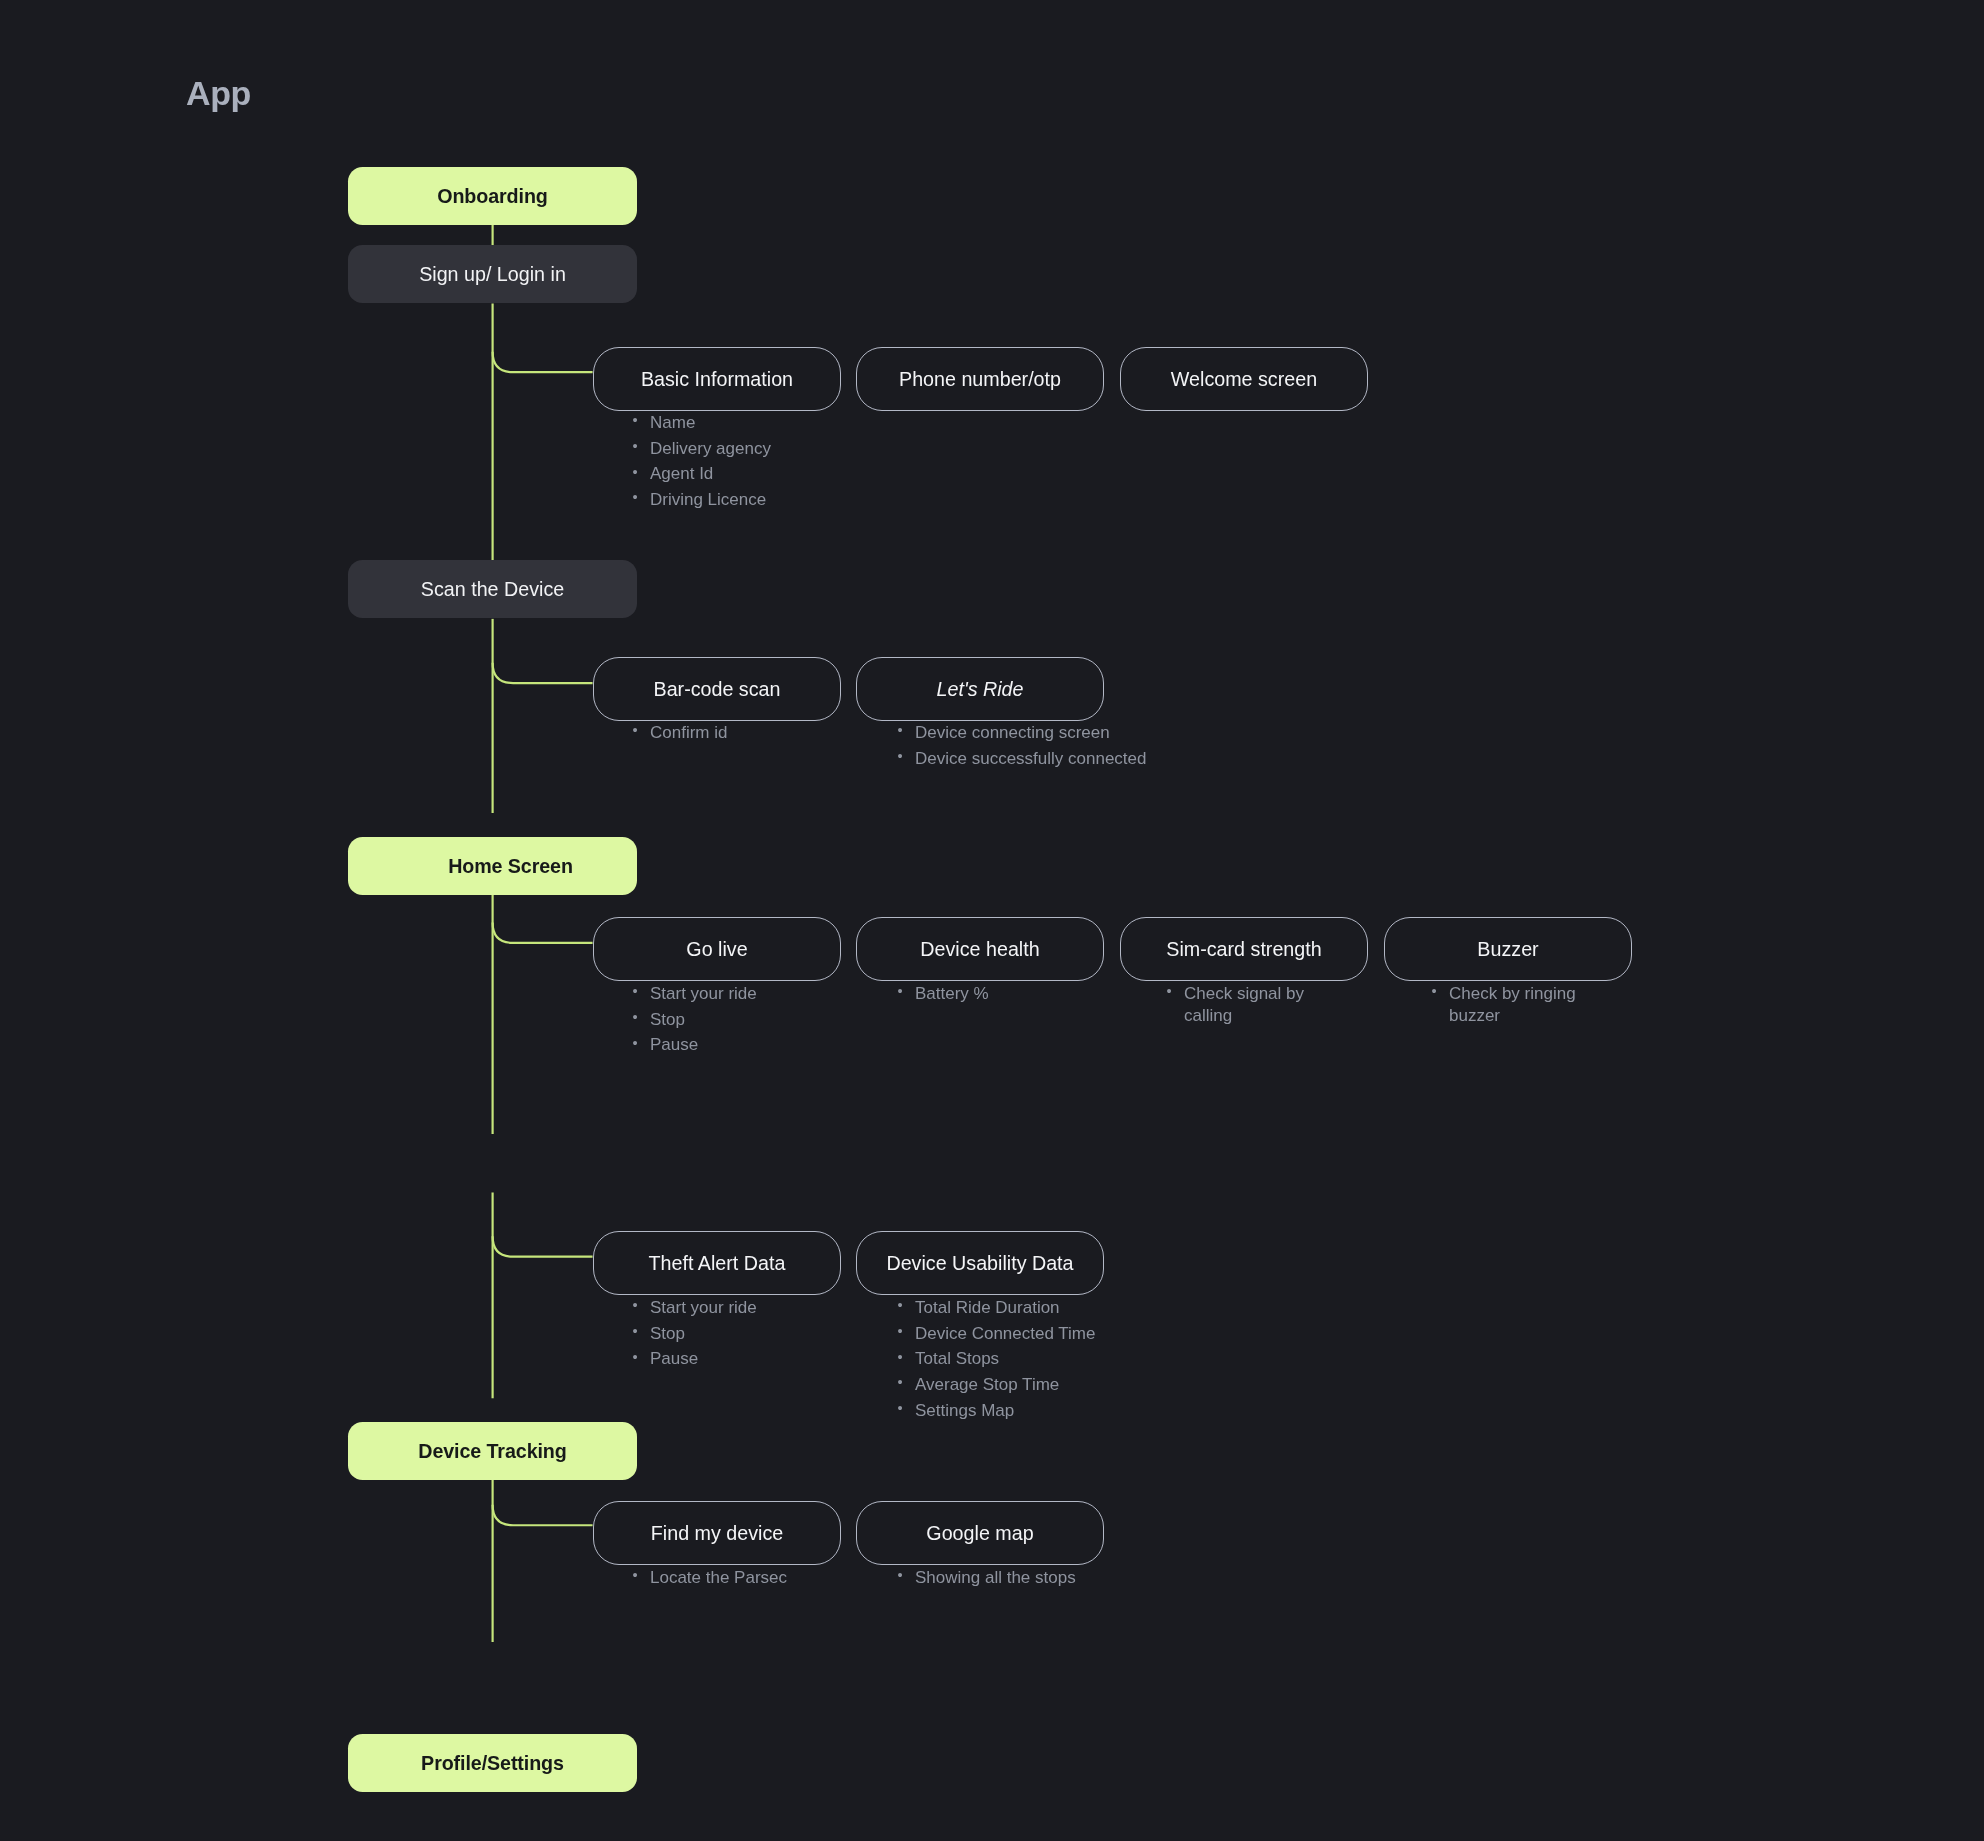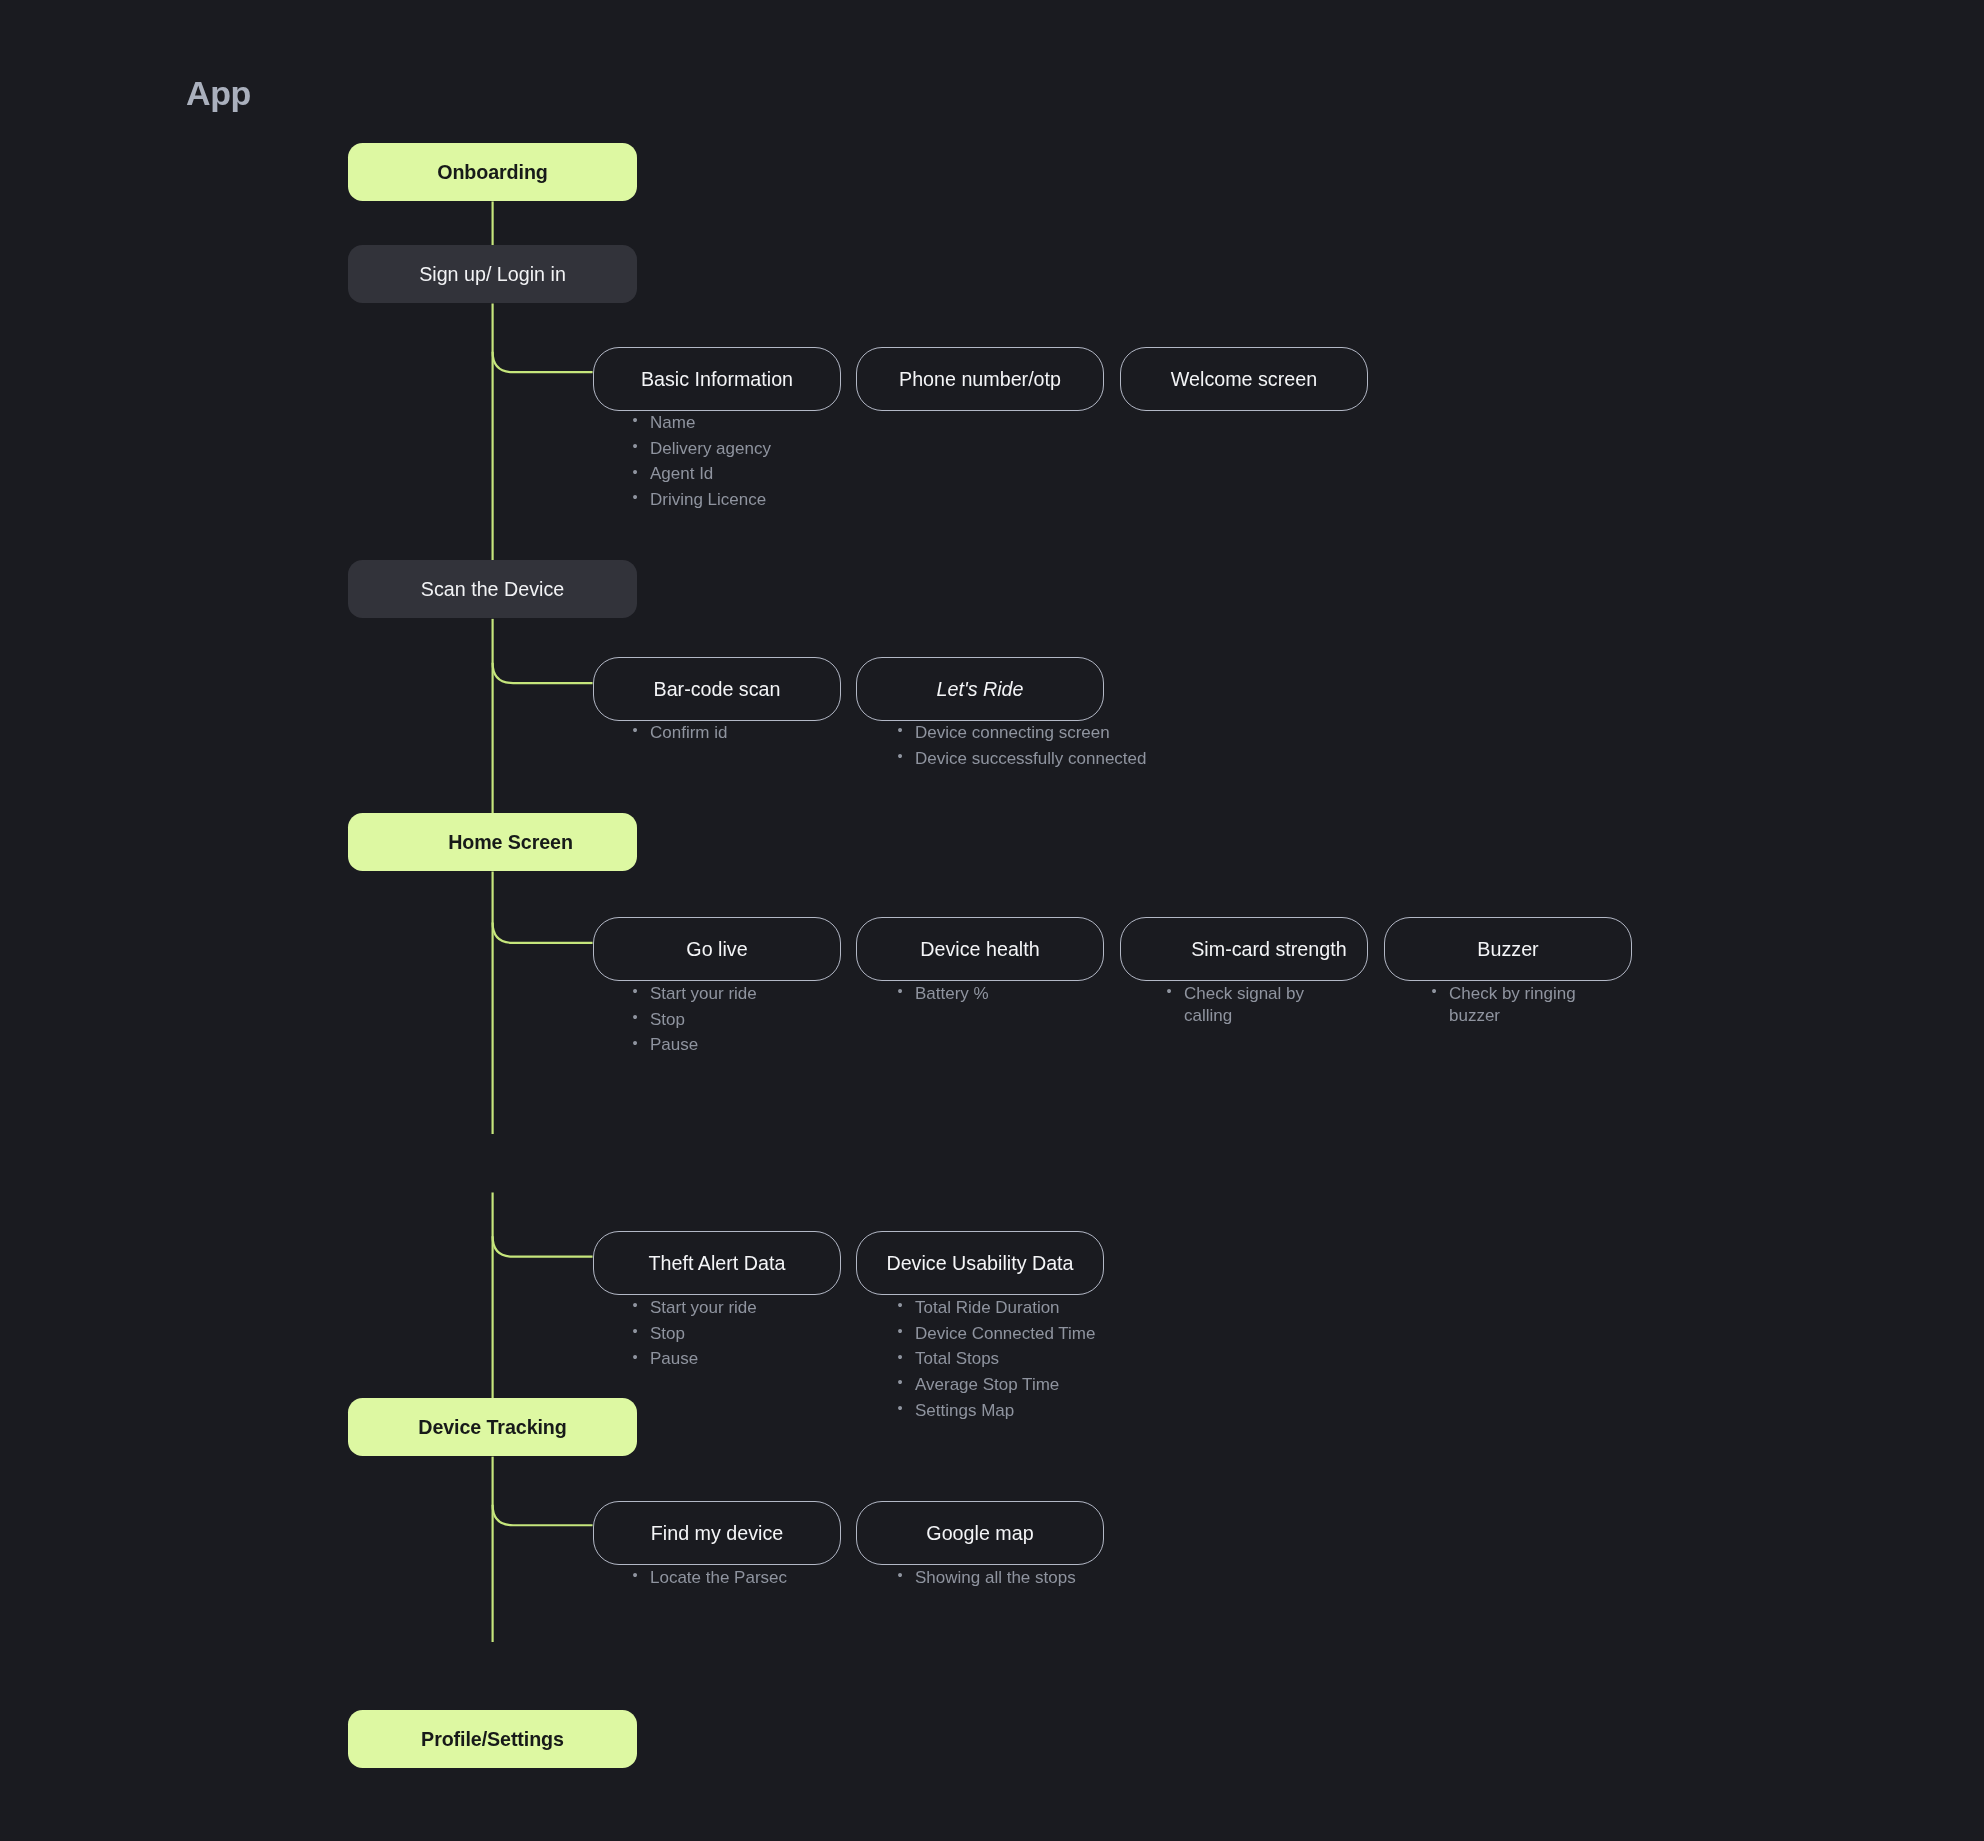--- a/index.html
+++ b/index.html
@@ -58,20 +58,21 @@
   .node-accent {
     width: 289px;
     height: 58px;
     left: 348px;
     border-radius: 14.6px;
     background: #ddf8a2;
     color: #171a19;
     font-size: 19.7px;
     font-weight: 700;
     letter-spacing: -0.1px;
+    margin-top: 24px;
   }
 
   .node-grey {
     width: 289px;
     height: 58px;
     left: 348px;
     border-radius: 14.6px;
     background: #32333a;
     color: #f2f3f5;
     font-size: 19.7px;
@@ -217,21 +218,21 @@
     <li>Pause</li>
   </ul>
 
   <div class="pill" style="left:856px; top:917px; width:248px;">
     <span>Device health</span>
   </div>
   <ul class="bullets" style="left:896px; top:983px;">
     <li>Battery %</li>
   </ul>
 
-  <div class="pill" style="left:1120px; top:917px; width:248px;justify-content:flex-end;">
+  <div class="pill" style="left:1120px; top:917px; width:248px;">
     <span>Sim-card strength</span>
   </div>
   <ul class="bullets" style="left:1165px; top:983px;">
     <li>Check signal by
 calling</li>
   </ul>
 
   <div class="pill" style="left:1384px; top:917px; width:248px;">
     <span>Buzzer</span>
   </div>

